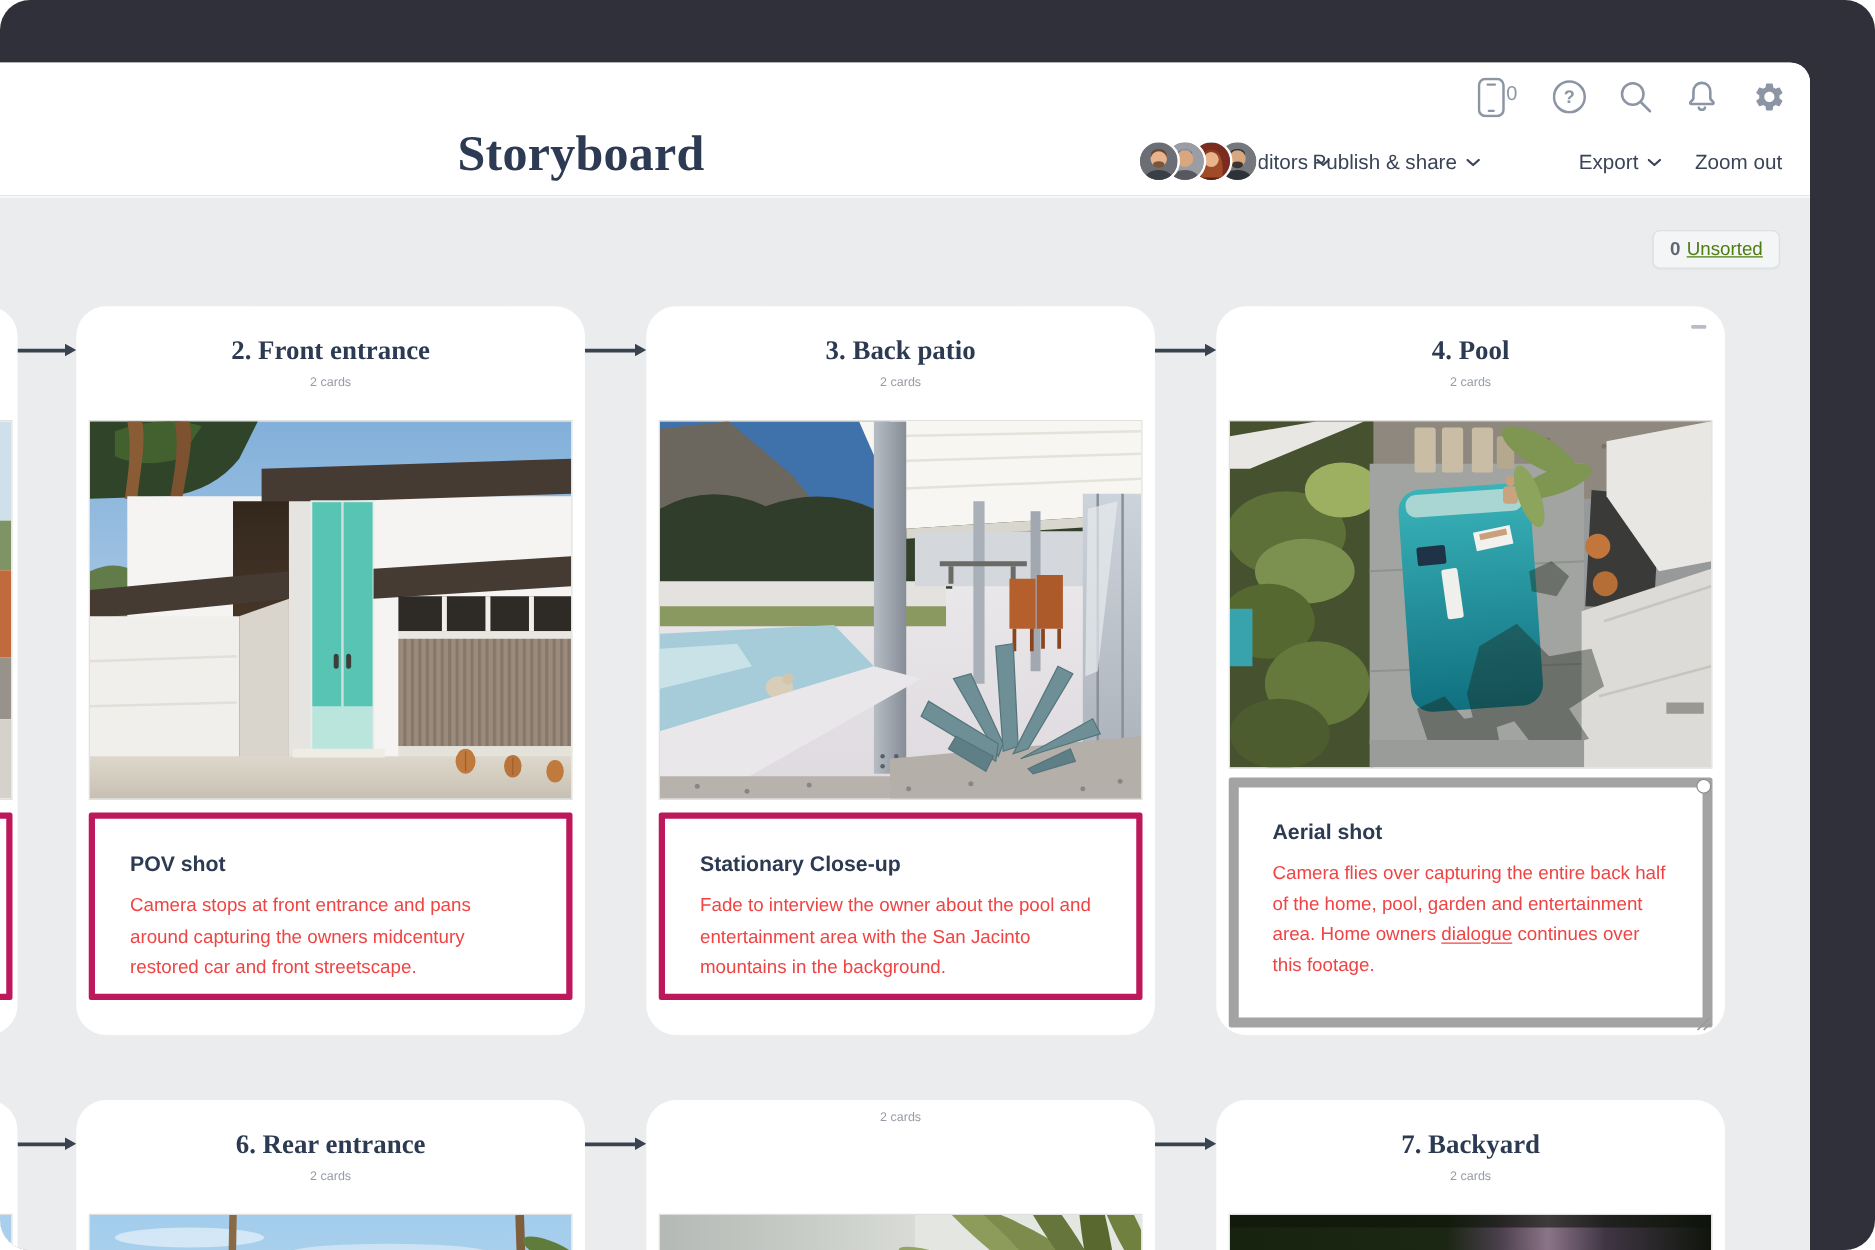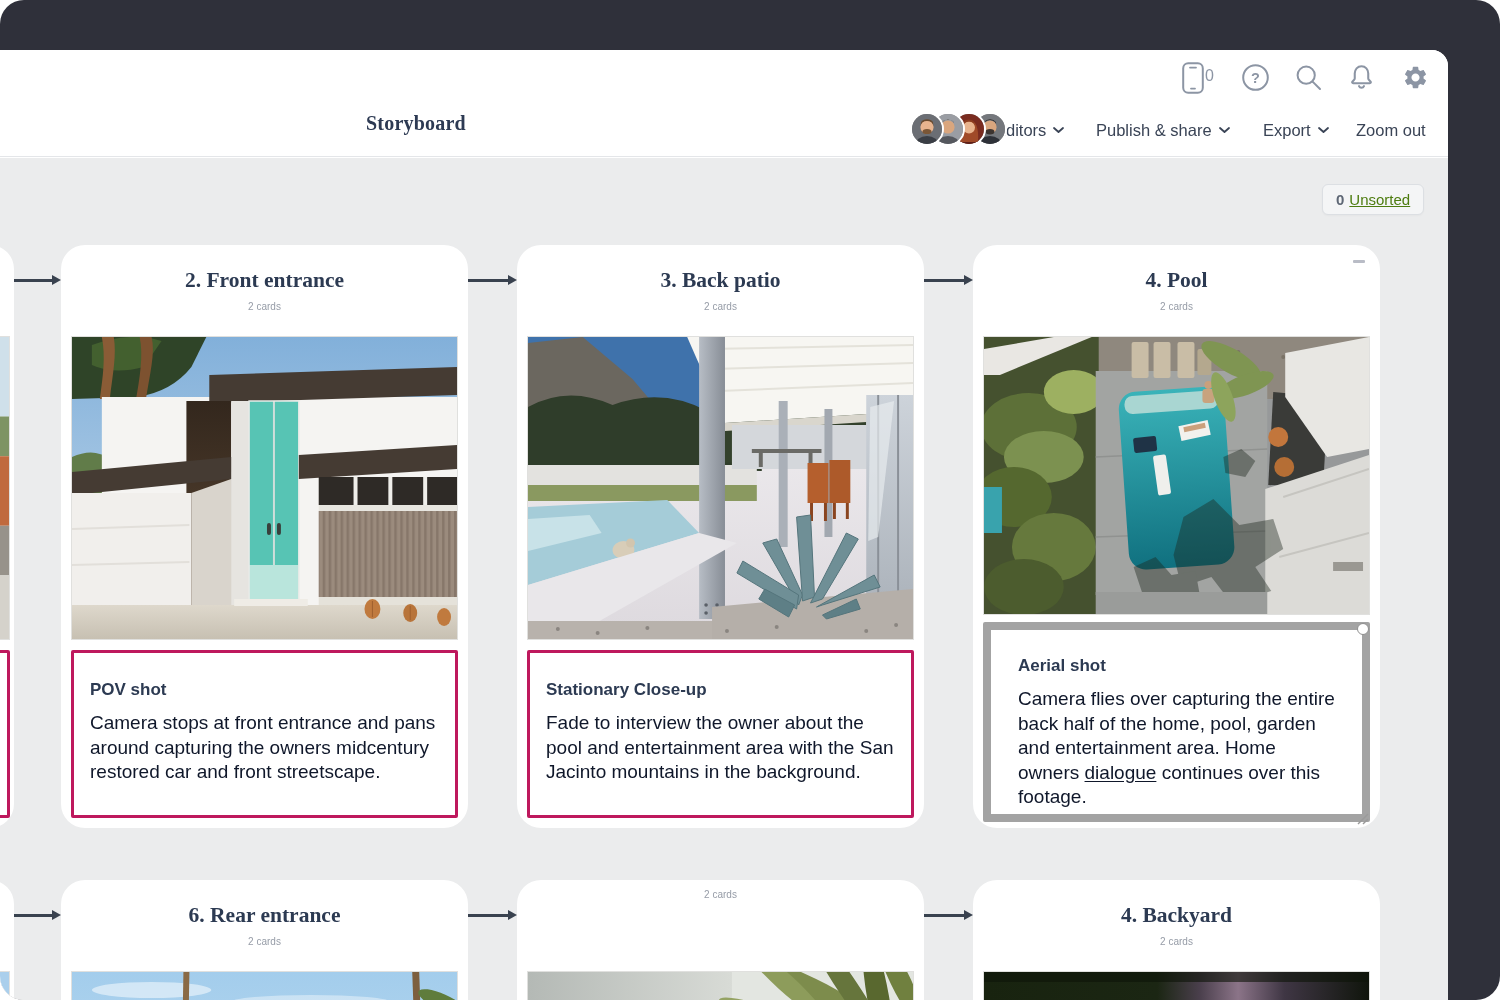--- a/index.html
+++ b/index.html
@@ -5,47 +5,47 @@
   * { margin:0; padding:0; box-sizing:border-box; }
   html,body { width:1500px; height:1000px; }
   body { font-family:"Liberation Sans", sans-serif; }
   .frame { position:relative; width:1500px; height:1000px; background:#2f303a; border-radius:24px; overflow:hidden; }
 
   
   .window { position:absolute; left:0; top:50px; width:1448px; height:950px; background:#ffffff; border-radius:0 16px 0 0; overflow:hidden; }
 
   
   .header { position:absolute; left:0; top:0; width:100%; height:107px; background:#fff; border-bottom:1px solid #e4e6e9; }
-  .board-title { position:absolute; left:366px; top:56px; font-family:"Liberation Serif", serif; font-weight:700; font-size:20px; line-height:34px; color:#2d3a53; letter-spacing:.2px; }
+  .board-title { position:absolute; left:366px; top:56px; font-family:"Liberation Serif", serif; font-weight:700; font-size:40px; line-height:34px; color:#2d3a53; letter-spacing:.2px; }
   .avatars { position:absolute; left:910px; top:62px; display:flex; }
   .avatar { width:34px; height:34px; border-radius:50%; border:2px solid #fff; overflow:hidden; background:#888; }
   .avatar + .avatar { margin-left:-13px; }
   .av1{z-index:4}.av2{z-index:3}.av3{z-index:2}.av4{z-index:1}
   .avatar { position:relative; }
   .menu-item { position:absolute; top:68px; height:24px; display:flex; align-items:center; gap:7px; font-size:16.5px; color:#3a4456; cursor:pointer; }
-  .mi-editors{ left:995px; } .mi-publish{ left:1096px; } .mi-export{ left:1263px;text-align:right; } .mi-zoom{ left:1356px;justify-content:flex-end; }
+  .mi-editors{ left:995px; } .mi-publish{ left:1050px; } .mi-export{ left:1263px;text-align:right; } .mi-zoom{ left:1356px;justify-content:flex-end; }
   .device-count { position:absolute; left:1205px; top:17px; font-size:16px; color:#8c95a4; }
 
   
   .canvas { position:absolute; left:0; top:108px; width:100%; height:842px; background:#ebeced; overflow:hidden; }
   .unsorted { position:absolute; left:1322px; top:26px; height:31px; padding:0 13px; display:flex; align-items:center; gap:5px; background:#f4f5f6; border:1px solid #dcdfe3; border-radius:6px; font-size:15px; box-shadow:0 1px 2px rgba(0,0,0,.03); cursor:pointer; }
   .unsorted b { color:#5e6775; font-weight:700; }
   .unsorted span { color:#4d7c0f;text-decoration:underline; }
 
   .col-card { position:absolute; width:407px; height:583px; background:#fff;border-radius:24px; }
   .row-top .col-card { top:87px; } .row-bottom .col-card { top:722px; }
   .c1{left:-393px}.c2{left:61px}.c3{left:517px}.c4{left:973px}
   .col-title { font-family:"Liberation Serif", serif; font-weight:700; font-size:21.5px; line-height:24px; color:#2c3a52; text-align:center; margin-top:23px; }
   .col-sub { font-size:10px; line-height:16px; color:#969ca7; text-align:center; margin-top:7px; }
   .card-image { position:absolute; left:10px; top:91px; width:387px; height:304px; border:1px solid #e0e0de; background:#fff; overflow:hidden; }
   .card-image svg { display:block; width:100%; height:100%; }
   .sliver .card-image { left:10px; right:4px; width:393px; }
-  .note { position:absolute; left:10px; top:405px; width:387px; height:168px; background:#fff; border:3px solid #be185d; border-radius:2px; padding:27px 16px 0; }
+  .note { position:absolute; left:10px; top:405px; width:387px; height:150px; background:#fff; border:5px solid #be185d; border-radius:2px; padding:27px 28px 0; }
   .note-title { font-size:17px; font-weight:700; color:#2c3a52; }
-  .note-body { font-size:19px; line-height:24.5px; color:#0f172a; margin-top:11px; }
+  .note-body { font-size:15px; line-height:24.5px; color:#ef4444; margin-top:11px; }
   .note-body .link { text-decoration:underline; text-underline-offset:2px; }
   .note.selected { top:377px; height:200px; border:8px solid #a3a3a3; padding:26px 27px 0; }
   .sel-handle { position:absolute; top:-7px; right:-7px; width:12px; height:12px; border-radius:50%; background:#fff; border:1px solid #8f8f8f; }
   .sel-resize { position:absolute; right:-7px; bottom:-11px; }
   .collapse-dash { position:absolute; left:380px; top:15px; width:12px; height:2.5px; background:#b9bcc6; border-radius:1px; }
 
   .arrow { position:absolute; height:2.5px; background:#39424f; }
   .arrow::after { content:""; position:absolute; right:-9px; top:-4.5px; border-left:9px solid #39424f; border-top:5.5px solid transparent; border-bottom:5.5px solid transparent; }
   .ar-t{ top:121px; } .ar-b{ top:756px; }
   .ar-a{ left:14px; width:38px; } .ar-g1{ left:468px; width:40px; } .ar-g2{ left:924px; width:40px; }
@@ -463,21 +463,21 @@
                 <ellipse cx="352" cy="26" rx="66" ry="11" transform="rotate(80 352 26)" fill="#59682f"></ellipse>
                 <ellipse cx="258" cy="10" rx="56" ry="9" transform="rotate(42 258 10)" fill="#8d9c5b"></ellipse>
                 <ellipse cx="374" cy="8" rx="52" ry="10" transform="rotate(64 374 8)" fill="#70803f"></ellipse>
                 <ellipse cx="230" cy="40" rx="40" ry="8" transform="rotate(18 230 40)" fill="#95a364"></ellipse>
               </g>
             </svg>
           </div>
         </div>
 
         <div class="col-card c4">
-          <div class="col-title">4. Backyard</div>
+          <div class="col-title">7. Backyard</div>
           <div class="col-sub">2 cards</div>
           <div class="card-image">
             <svg viewBox="0 0 387 302" preserveAspectRatio="none">
               <defs>
                 <linearGradient id="night8" x1="0" y1="0" x2="1" y2="0">
                   <stop offset="0" stop-color="#18230f"></stop>
                     <stop offset=".45" stop-color="#1b2613"></stop>
                   <stop offset=".56" stop-color="#4a3f4c"></stop>
                     <stop offset=".66" stop-color="#8b7488"></stop>
                   <stop offset=".78" stop-color="#3f3644"></stop>

